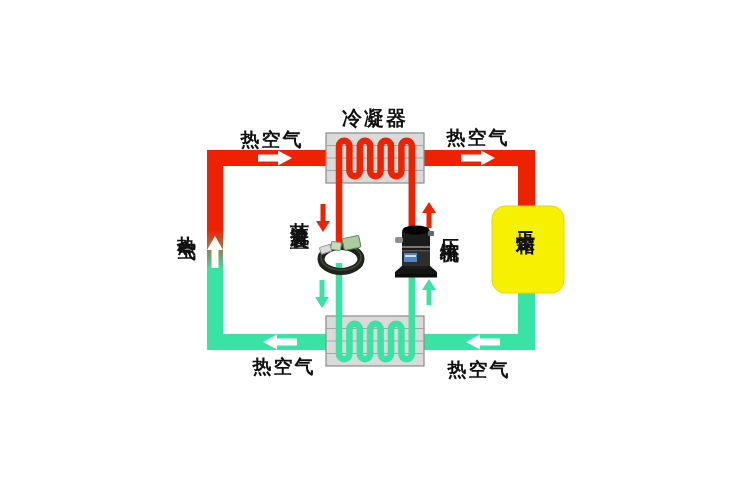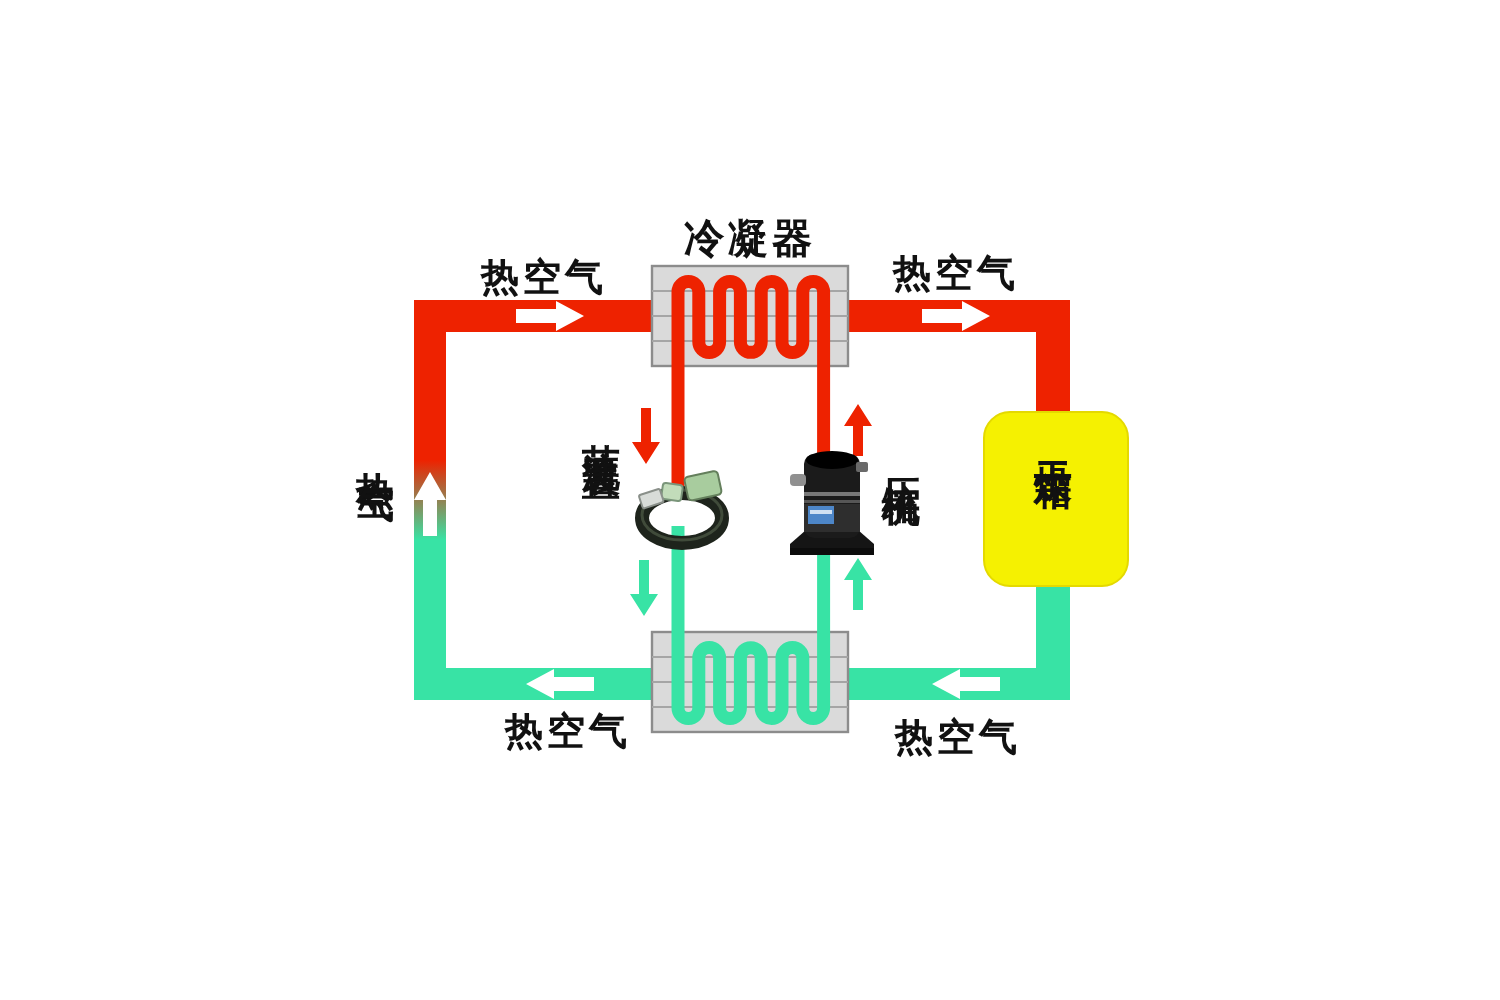--- a/index.html
+++ b/index.html
@@ -105,21 +105,21 @@
       <rect x="402" y="246" width="28" height="2" fill="#787878"></rect>
       <rect x="402" y="250" width="28" height="1.5" fill="#565656"></rect>
       <rect x="402" y="252" width="28" height="14" fill="#2e2e2e"></rect>
       <rect x="404" y="253" width="13" height="9" fill="#4d86c8"></rect>
       <rect x="405" y="255" width="11" height="2" fill="#cfe0f2"></rect>
       <rect x="395" y="237" width="8" height="6" rx="2" fill="#909090"></rect>
       <rect x="428" y="231" width="6" height="5" rx="1" fill="#6a6a6a"></rect>
     </g>
   </svg>
 
-  <div class="lbl big ctr" style="left:326px; top:109px; width:98px;">冷凝器</div>
+  <div class="lbl big ctr" style="left:326px; top:109px; width:98px;font-family:Liberation Mono, monospace;">冷凝器</div>
 
 
   <div class="lbl ctr" style="left:224px; top:129px; width:96px;">热空气</div>
 
   <div class="lbl ctr" style="left:430px; top:127px; width:96px;">热空气</div>
 
   <div class="lbl v" style="left:177px; top:221px;">热空气</div>
 
   <div class="lbl ctr" style="left:236px; top:356px; width:96px;">热空气</div>
 

